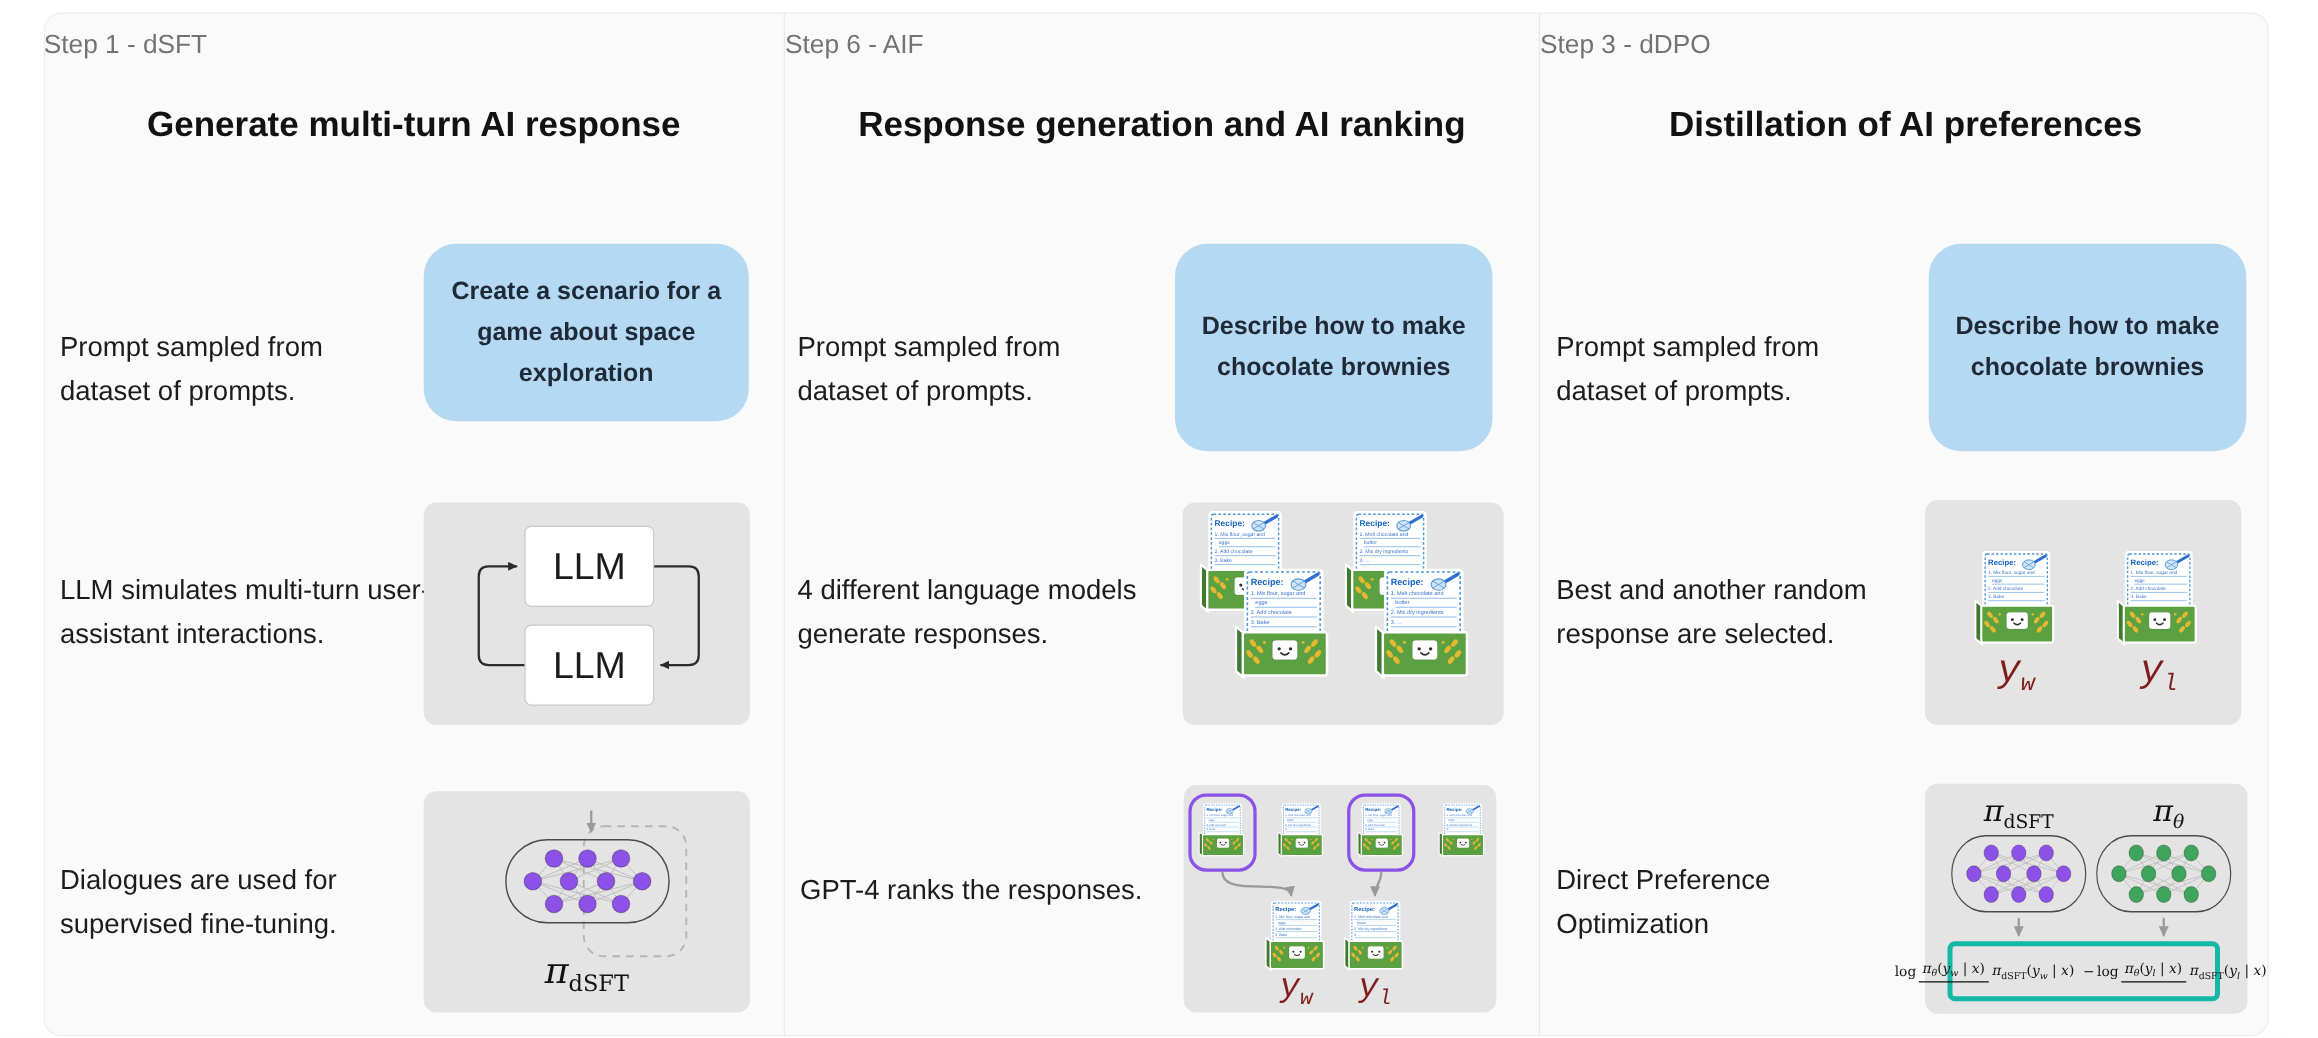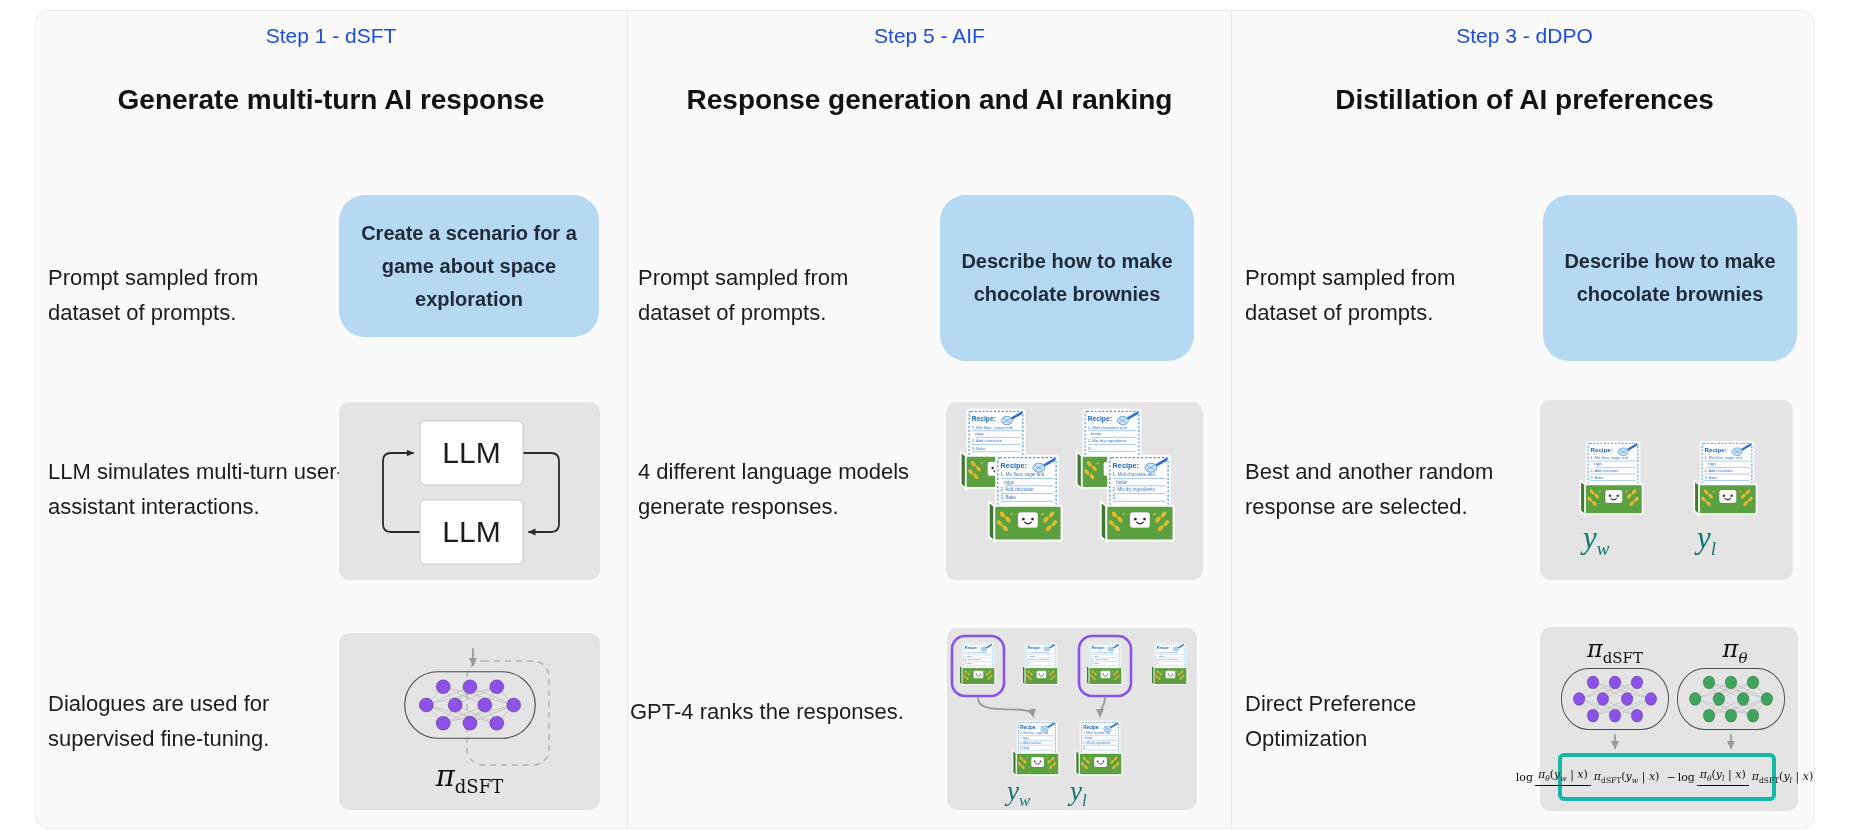--- a/index.html
+++ b/index.html
@@ -2,31 +2,31 @@
 <html style="--panel-bg: #fafafa; --divider: #e9e9e9; --text: #1b1c1f; --blue-box-bg: #b5d8f3; --box-text: #1f2a38; --gray-box-bg: #e4e4e4; --purple: #8c52e8; --green: #3fa45c; --select-ring: #8b52e8; --recipe-blue: #1565c0; --recipe-border: #4f97d8; --box-green: #5ba041; --box-green-dark: #3f7a2e; --wheat: #e6b831; --arrow-dark: #2b2b2b; --arrow-gray: #9a9a9a;"><head>
 <meta charset="utf-8">
 <style>
   html,body{margin:0;padding:0;background:#fff;}
   .stage{position:relative;width:1854px;height:830px;overflow:hidden;
          font-family:"Liberation Sans",sans-serif;color:var(--text,#1b1c1f);background:#fff;}
   .panel{position:absolute;left:35px;top:10px;width:1780px;height:819px;
          background:var(--panel-bg,#fafafa);border:1px solid #ededed;border-radius:14px;box-sizing:border-box;}
   .divider{position:absolute;top:11px;width:1px;height:817px;background:var(--divider,#e9e9e9);}
   .col{position:absolute;top:10px;height:818px;}
-  .step{position:absolute;top:14px;left:0;right:0;text-align:center;font-size:21px;color:#1d4ed8;}
+  .step{position:absolute;top:14px;left:0;right:0;font-size:21px;color:#737373;}
   .title{position:absolute;top:74px;left:0;right:0;text-align:center;font-size:28px;font-weight:700;color:#101214;}
   .desc{position:absolute;font-size:22px;line-height:35px;color:var(--text,#1b1c1f);}
   .bubble{position:absolute;background:var(--blue-box-bg,#b5d8f3);border-radius:26px;
           display:flex;align-items:center;justify-content:center;text-align:center;
           font-weight:700;font-size:20px;line-height:33px;color:var(--box-text,#1f2a38);box-sizing:border-box;}
   .gbox{position:absolute;background:var(--gray-box-bg,#e4e4e4);border-radius:10px;}
   .gbox > svg{position:absolute;left:0;top:0;width:100%;height:100%;}
   .mi{font-style:italic;}
   .mr{font-style:normal;}
-  .ylabel{position:absolute;font-family:Liberation Serif, serif;font-style:italic;color:#0f766e;}
+  .ylabel{position:absolute;font-family:Liberation Mono, monospace;font-style:italic;color:#7f1d1d;text-align:center;}
   .pilabel{position:absolute;font-family:"DejaVu Serif",serif;color:#111;text-align:center;font-size:24px;}
   .pilabel .mi{font-style:italic;}
   .pilabel sub{font-size:15px;}
   .formula-box{position:absolute;border:4px solid #14b8a6;border-radius:6px;
                display:flex;align-items:center;justify-content:center;
                font-family:"DejaVu Serif",serif;font-size:11px;color:#111;box-sizing:border-box;}
   .frac{display:inline-flex;flex-direction:row;align-items:center;margin:0 2px;line-height:1.25;}
   .frac .num{padding:0 3px 1px;border-bottom:1px solid #111;white-space:nowrap;}
   .frac .den{padding:1px 3px 0;white-space:nowrap;}
   sub.s{font-size:7.5px;}
@@ -210,37 +210,37 @@
       <svg viewBox="0 0 261 177">
         <rect x="128" y="28" width="82" height="104" rx="16" class="dashed-loop"></rect>
         <path class="garrow" d="M134 16 V32" marker-end="url(#m-gray)"></path>
         <use href="#net" x="64" y="37" width="134" height="70" style="color:var(--purple,#8c52e8)"></use>
       </svg>
       <div class="pilabel" style="left:0;right:0;top:126px;font-size:29px"><span class="mi">π</span><sub style="font-size:18px">dSFT</sub></div>
     </div>
   </div>
 
   <div class="col" style="left:628px;width:603px">
-    <div class="step">Step 5 - AIF</div>
+    <div class="step">Step 6 - AIF</div>
     <div class="title">Response generation and AI ranking</div>
 
     <div class="desc" style="left:10px;top:250px;width:228px">Prompt sampled from dataset of prompts.</div>
     <div class="bubble" style="left:312px;top:185px;width:254px;height:166px;padding:0 14px">Describe how to make chocolate brownies</div>
 
     <div class="desc" style="left:10px;top:444px;width:315px">4 different language models generate responses.</div>
     <div class="gbox" style="left:318px;top:392px;width:257px;height:178px">
       <svg viewBox="0 0 257 178">
         <use href="#ra" x="12" y="6" width="76" height="84"></use>
         <use href="#rb" x="128" y="6" width="76" height="84"></use>
         <use href="#ra" x="40" y="52" width="82" height="91"></use>
         <use href="#rb" x="152" y="52" width="82" height="91"></use>
       </svg>
     </div>
 
-    <div class="desc" style="left:2px;top:684px;width:318px">GPT-4 ranks the responses.</div>
+    <div class="desc" style="left:12px;top:684px;width:318px">GPT-4 ranks the responses.</div>
     <div class="gbox" style="left:319px;top:618px;width:250px;height:182px">
       <svg viewBox="0 0 250 182">
         <rect x="5" y="8" width="52" height="60" rx="13" class="ring"></rect>
         <rect x="132" y="8" width="52" height="60" rx="13" class="ring"></rect>
         <use href="#ra" x="11" y="14" width="40" height="45"></use>
         <use href="#rb" x="74" y="14" width="40" height="45"></use>
         <use href="#ra" x="138" y="14" width="40" height="45"></use>
         <use href="#rb" x="203" y="14" width="40" height="45"></use>
         <path class="garrow" d="M31 70 C31 90 84 74 86 88" marker-end="url(#m-gray)"></path>
         <path class="garrow" d="M158 70 C158 78 153 80 153 88" marker-end="url(#m-gray)"></path>

